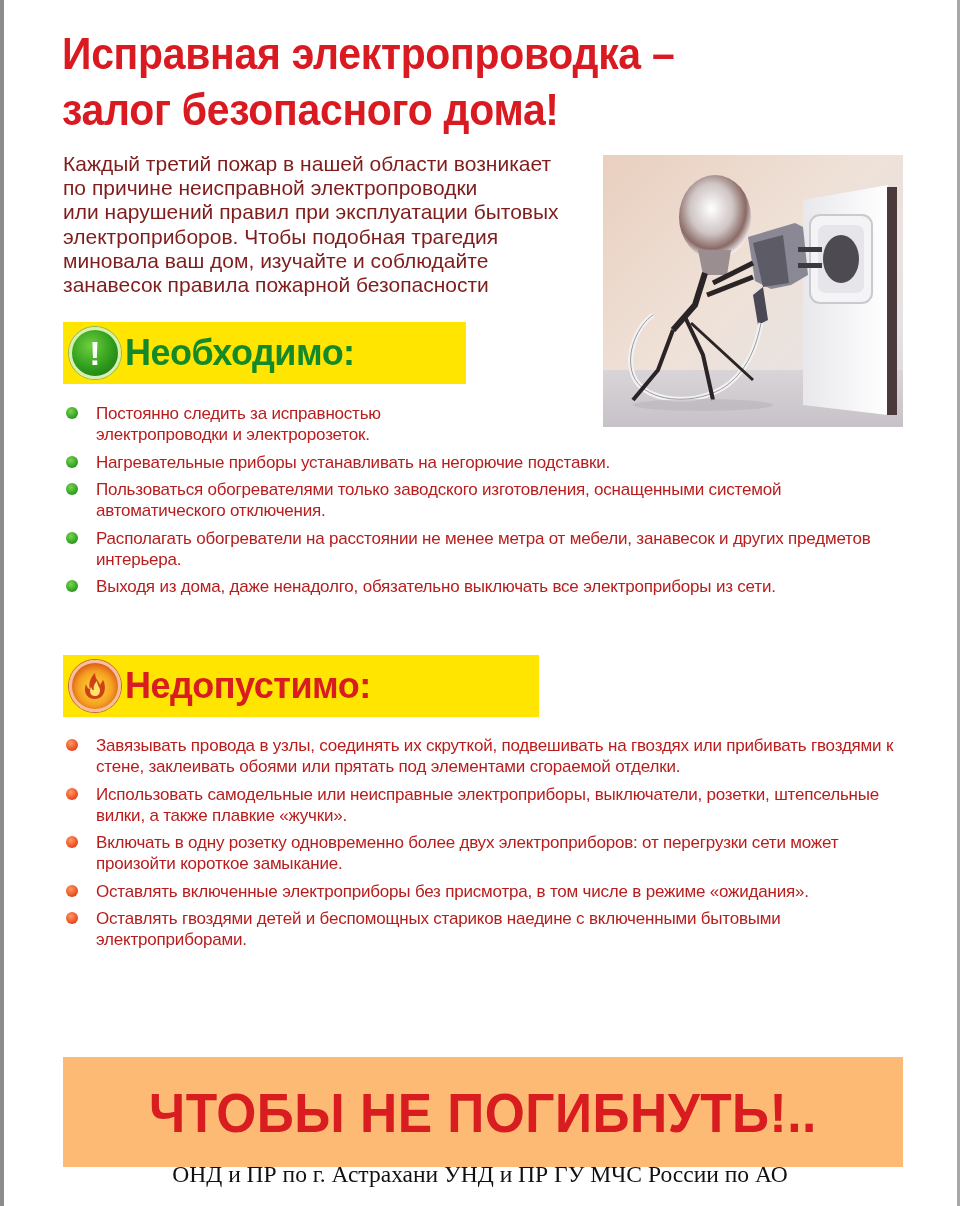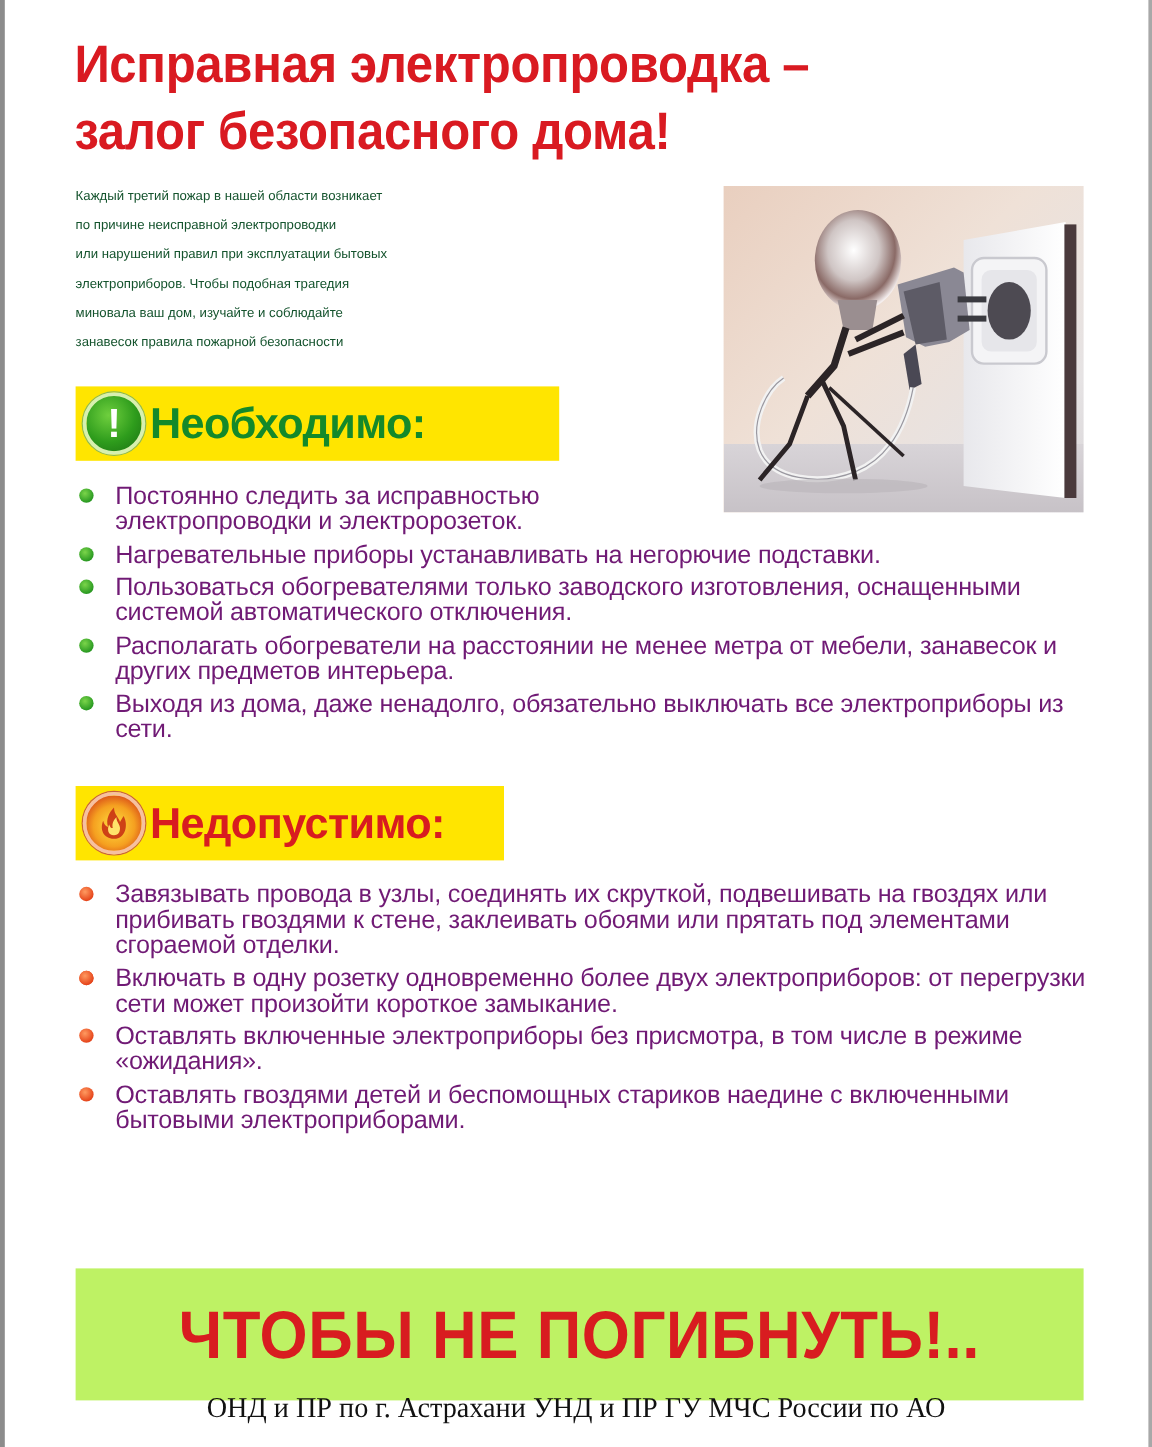--- a/index.html
+++ b/index.html
@@ -11,37 +11,37 @@
 
     .title {
       position: absolute; left: 62px; top: 26px; width: 840px;
       color: #d91a21; font-weight: bold; font-size: 44px; line-height: 56px;
       transform: scaleX(0.93); transform-origin: left top;
       letter-spacing: -0.3px;
     }
 
     .intro {
       position: absolute; left: 63px; top: 152px; width: 520px;
-      font-size: 11px; line-height: 24.2px; color: #14532d;
+      font-size: 21px; line-height: 24.2px; color: #7f1d1d;
     }
 
     .photo {
       position: absolute; left: 603px; top: 155px; width: 300px; height: 272px;
       background: linear-gradient(135deg, #e9cfbf 0%, #efe1d7 45%, #e6e3e4 80%, #d8d5d8 100%);
       overflow: hidden;
     }
 
     .section-banner {
       position: absolute; left: 63px; height: 62px;
       background: #ffe500;
       display: flex; align-items: center;
       padding-left: 6px;
     }
     .section-banner.need { top: 322px; width: 403px; }
-    .section-banner.forbid { top: 655px; width: 357px; }
+    .section-banner.forbid { top: 655px; width: 476px; }
 
     .banner-icon {
       width: 52px; height: 52px; border-radius: 50%;
       display: flex; align-items: center; justify-content: center;
       flex-shrink: 0; margin-right: 4px;
     }
     .banner-icon.need {
       background: radial-gradient(circle at 40% 35%, #6fcf3e 0%, #2e9c1c 55%, #1a6e12 100%);
       border: 3px solid #d6f0b0;
       box-shadow: 0 0 0 1px #8ab85a;
@@ -55,36 +55,36 @@
 
     .banner-label { font-weight: bold; font-size: 36px; line-height: 60px; letter-spacing: -0.5px; }
     .banner-label.need { color: #14892a; }
     .banner-label.forbid { color: #d81c20; }
 
     .list { position: absolute; left: 64px; list-style: none; }
     .list.need { top: 403px; width: 850px; }
     .list.forbid { top: 735px; width: 850px; }
     .list li {
       position: relative; padding-left: 32px;
-      font-size: 21px; line-height: 21px; color: #701a75;
+      font-size: 17px; line-height: 21px; color: #b91c1c;
       margin-bottom: 6.5px;
       letter-spacing: -0.2px;
     }
     .list li .bullet {
       position: absolute; left: 2px; top: 4px;
       width: 12px; height: 12px; border-radius: 50%;
     }
     .list.need li .bullet { background: radial-gradient(circle at 40% 35%, #7bd54a, #2a9a22 70%, #1e7a18); }
     .list.forbid li .bullet { background: radial-gradient(circle at 40% 35%, #ff9a60, #e6461c 70%, #c13212); }
 
     .list.need li.narrow { width: 430px; }
 
     .bottom-banner {
       position: absolute; left: 63px; top: 1057px; width: 840px; height: 110px;
-      background: #bef264;
+      background: #fdba74;
       display: flex; align-items: center; justify-content: center;
     }
     .bottom-banner span {
       color: #d81c20; font-weight: bold; font-size: 56px; letter-spacing: 0.5px;
       transform: scaleX(0.92);
     }
 
     .footer {
       position: absolute; left: 0; top: 1161px; width: 960px; text-align: center;
       font-family: "Liberation Serif", serif; font-size: 24px; color: #111;
@@ -198,20 +198,21 @@
   <span class="banner-label forbid">Недопустимо:</span>
 </div>
 
 <ul class="list forbid">
   <li>
     <span class="bullet"></span>
     <span>Завязывать провода в узлы, соединять их скруткой, подвешивать на гвоздях или прибивать гвоздями к стене, заклеивать обоями или прятать под элементами сгораемой отделки.</span>
   </li>
   <li>
     <span class="bullet"></span>
+    <span>Использовать самодельные или неисправные электроприборы, выключатели, розетки, штепсельные вилки, а также плавкие «жучки».</span>
   </li>
   <li>
     <span class="bullet"></span>
     <span>Включать в одну розетку одновременно более двух электроприборов: от перегрузки сети может произойти короткое замыкание.</span>
   </li>
   <li>
     <span class="bullet"></span>
     <span>Оставлять включенные электроприборы без присмотра, в том числе в режиме «ожидания».</span>
   </li>
   <li>

